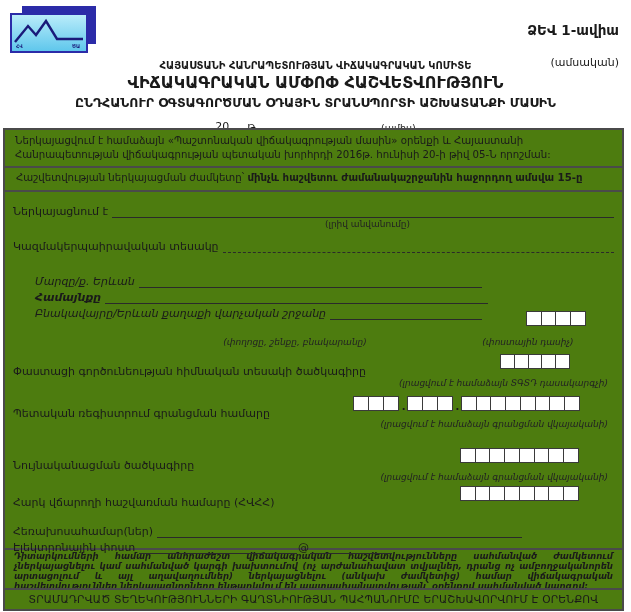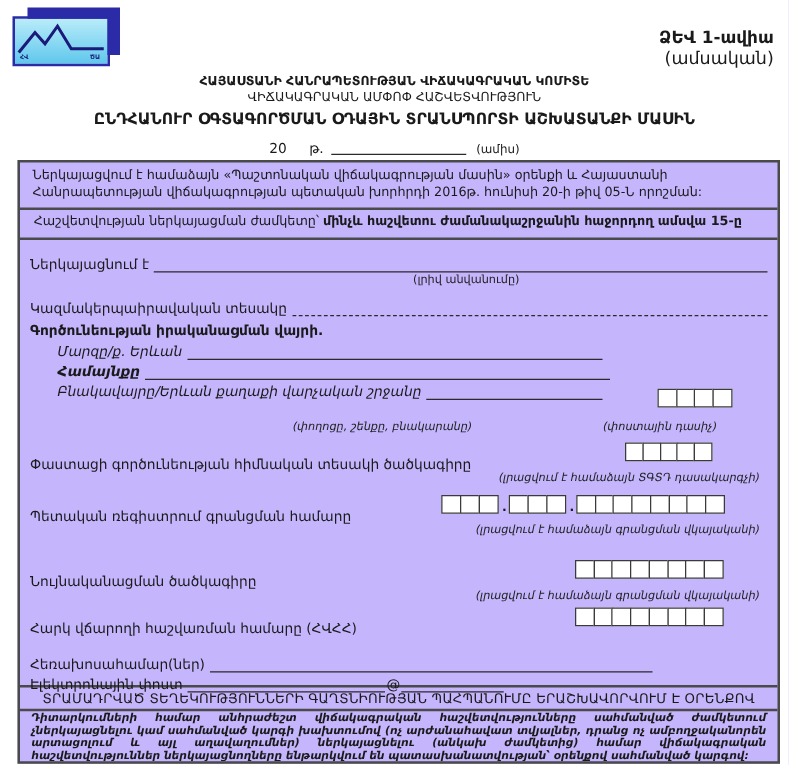--- a/index.html
+++ b/index.html
@@ -17,34 +17,34 @@
   .logo { position:absolute; left:10px; top:6px; width:88px; height:48px; }
   .logo .back  { position:absolute; left:12px; top:0; width:74px; height:38px; background:#2b2ba8; }
   .logo .front { position:absolute; left:0; top:7px; width:78px; height:40px;
                  background:linear-gradient(#b9ecfa,#5fc7ec); border:2px solid #2b2ba8; }
   .logo svg { position:absolute; left:0; top:0; }
   .logo .letters { position:absolute; bottom:2px; left:4px; right:6px;
                    display:flex; justify-content:space-between;
                    font-size:5px; color:#1a1a7a; font-weight:bold; }
   .code-block { position:absolute; right:12px; top:22px; text-align:right; }
   .code-block .code { font-weight:bold; font-size:13.5px; }
-  .code-block .period { font-size:14px; margin-top:1px; }
+  .code-block .period { font-size:11px; margin-top:18px; }
 
   .titles { position:absolute; left:0; right:0; top:60px; text-align:center; }
   .titles .t1 { font-size:10px; font-weight:bold; margin-bottom:2px; }
-  .titles .t2 { font-size:10px; font-weight:normal; margin-bottom:3px; }
+  .titles .t2 { font-size:16px; font-weight:bold; margin-bottom:3px; }
   .titles .t3 { font-size:12.5px; font-weight:bold; margin-bottom:5px; }
   .date-row { display:inline-flex; align-items:flex-end; font-size:11px; }
   .date-row .year-gap { display:inline-block; width:18px; }
   .date-row .month-line { display:inline-block; width:108px; border-bottom:1px solid #2a2a2a; height:12px; margin:0 4px 1px 6px; }
   .date-row .month-hint { font-size:9.5px; margin-left:4px; }
 
   
-  .boxes { position:absolute; left:14px; right:7px; top:128px;
-           border:2px solid #4a4a4a; background:#c4b5fd; }
+  .boxes { position:absolute; left:3px; right:7px; top:128px;
+           border:2px solid #4a4a4a; background:#4d7c0f; }
   .bx { border-bottom:2px solid #4a4a4a; }
   .bx:last-child { border-bottom:none; }
   .bx-legal { height:38px; padding:4px 10px 0; font-size:10.2px; line-height:1.42; overflow:hidden; }
   .bx-deadline { height:24px; padding:4px 11px 0; font-size:10.2px; overflow:hidden; }
   .bx-main { height:358px; position:relative; font-size:11px; }
   .bx-banner { height:19px; text-align:center; font-size:10.6px; line-height:18px; letter-spacing:.2px; overflow:hidden; }
   .bx-footnote { height:40px; padding:2px 9px 0; font-size:8.6px; line-height:1.16;
                  font-style:italic; font-weight:bold; text-align:justify; overflow:hidden; }
 
   
@@ -114,23 +114,20 @@
         <span>Ներկայացնում է</span>
         <span class="fill"></span>
       </div>
       <div class="hint" style="top:27px; left:120px; right:12px; text-align:center;">(լրիվ անվանումը)</div>
 
       <div class="r" style="top:45px; left:8px; right:8px;">
         <span>Կազմակերպաիրավական տեսակը</span>
         <span class="fill-dash"></span>
       </div>
 
-      <div class="r" style="top:63px; left:8px;">
-        <span class="lbl-bold">Գործունեության իրականացման վայրի.</span>
-      </div>
 
       <div class="r" style="top:80px; left:30px; right:140px;">
         <span class="lbl-it">Մարզը/ք. Երևան</span>
         <span class="fill"></span>
       </div>
 
       <div class="r" style="top:96px; left:30px; right:134px;font-weight:bold;">
         <span class="lbl-it">Համայնքը</span>
         <span class="fill"></span>
       </div>
@@ -227,18 +224,18 @@
 
       <div class="r" style="top:346px; left:8px;">
         <span>Էլեկտրոնային փոստ</span>
         <span class="fill-fixed" style="width:158px;"></span>
         <span style="margin:0 1px;">@</span>
         <span class="fill-fixed" style="width:82px; margin-left:0;"></span>
       </div>
 
     </div>
 
+    <div class="bx bx-footnote">Դիտարկումների համար անհրաժեշտ վիճակագրական հաշվետվությունները սահմանված ժամկետում չներկայացնելու կամ սահմանված կարգի խախտումով (ոչ արժանահավատ տվյալներ, դրանց ոչ ամբողջականորեն արտացոլում և այլ աղավաղումներ) ներկայացնելու (անկախ ժամկետից) համար վիճակագրական հաշվետվություններ ներկայացնողները ենթարկվում են պատասխանատվության՝ օրենքով սահմանված կարգով:</div>
+
     <div class="bx bx-banner">ՏՐԱՄԱԴՐՎԱԾ ՏԵՂԵԿՈՒԹՅՈՒՆՆԵՐԻ ԳԱՂՏՆԻՈՒԹՅԱՆ ՊԱՀՊԱՆՈՒՄԸ ԵՐԱՇԽԱՎՈՐՎՈՒՄ Է ՕՐԵՆՔՈՎ</div>
 
-    <div class="bx bx-footnote">Դիտարկումների համար անհրաժեշտ վիճակագրական հաշվետվությունները սահմանված ժամկետում չներկայացնելու կամ սահմանված կարգի խախտումով (ոչ արժանահավատ տվյալներ, դրանց ոչ ամբողջականորեն արտացոլում և այլ աղավաղումներ) ներկայացնելու (անկախ ժամկետից) համար վիճակագրական հաշվետվություններ ներկայացնողները ենթարկվում են պատասխանատվության՝ օրենքով սահմանված կարգով:</div>
-
   </div>
 </div>
 
 </body></html>

